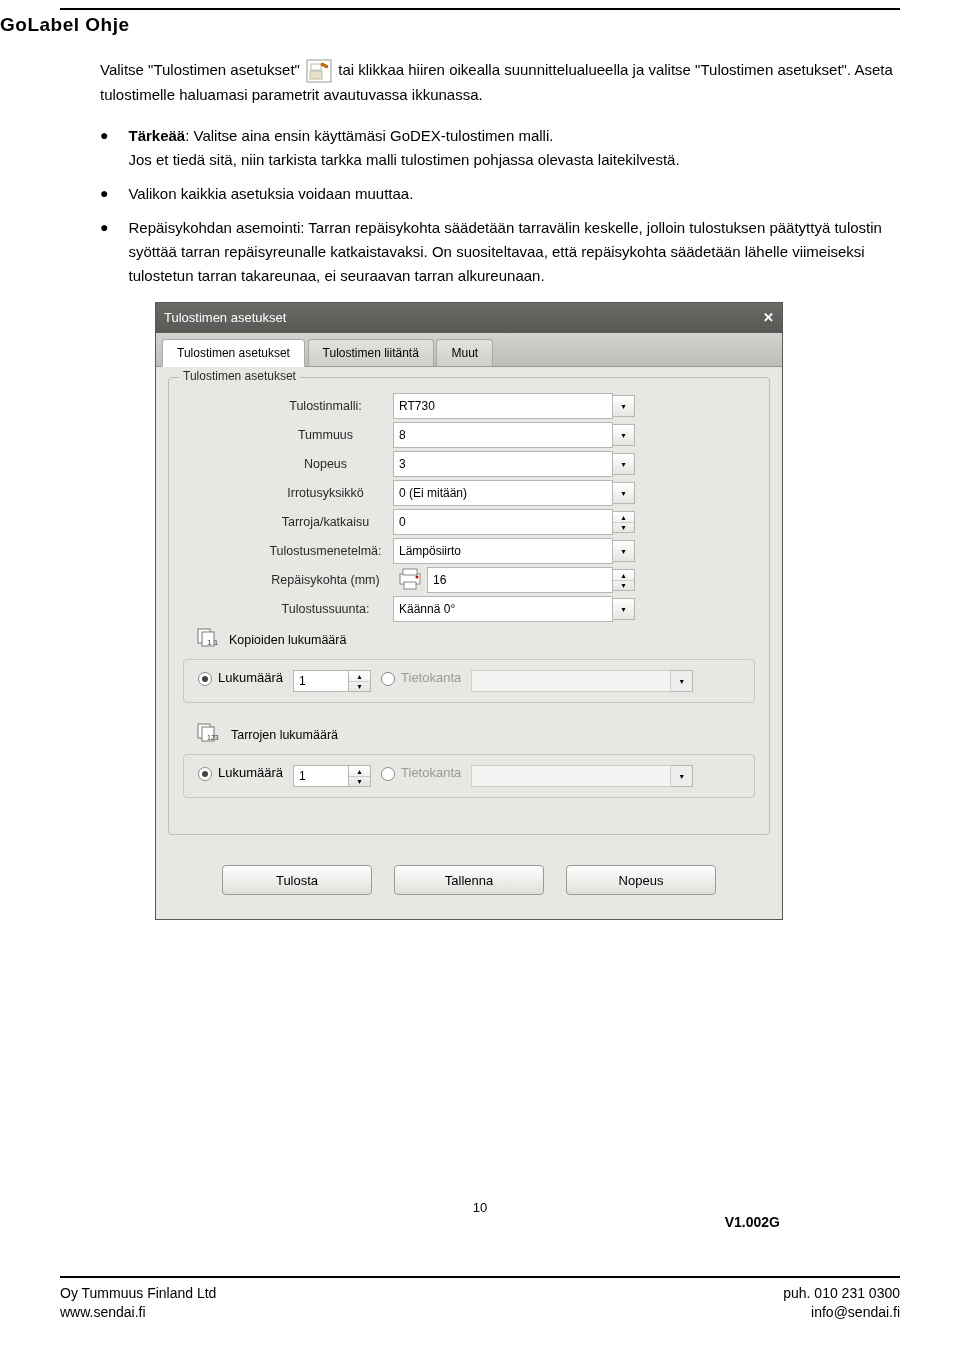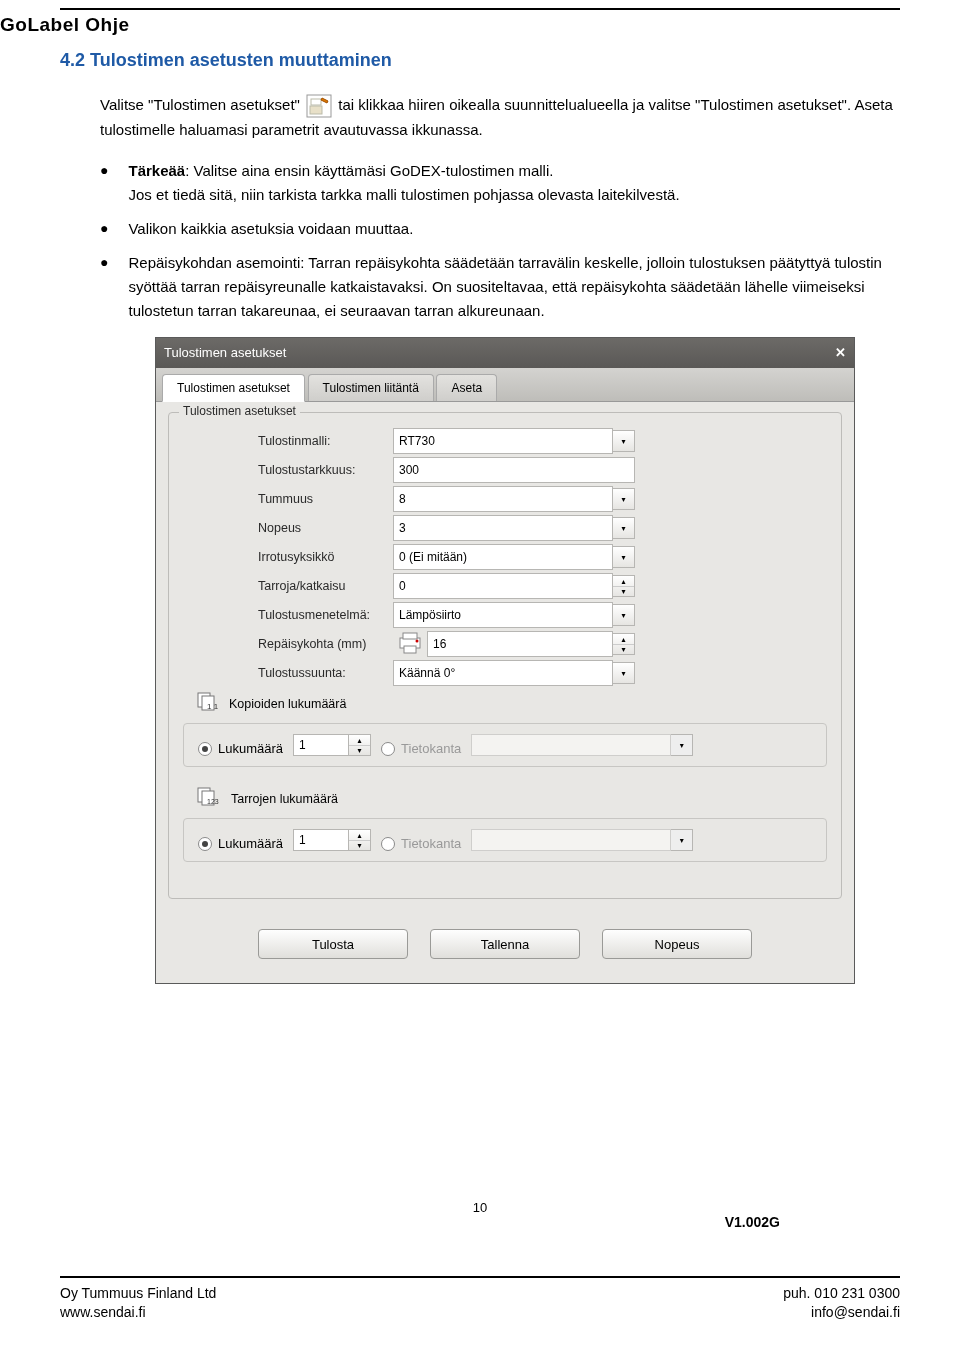--- a/index.html
+++ b/index.html
@@ -55,21 +55,21 @@
     font-size: 14px;
     line-height: 1.7;
   }
   .bullet-text {
     flex: 1;
   }
   .bold { font-weight: bold; }
 
   
   .dialog {
-    width: 700px;
+    width: 628px;
     margin: 14px 0 0 95px;
     border: 1px solid #5a5a5a;
     background: #fef9c3;
     font-family: "Segoe UI", Tahoma, sans-serif;
     font-size: 13px;
   }
   .titlebar {
     background: linear-gradient(#6c6a67, #5a5856);
     color: #fff;
     height: 30px;
@@ -126,21 +126,21 @@
     font-size: 12px;
     color: #2a2a2a;
   }
   .row {
     display: flex;
     align-items: center;
     margin: 3px 0;
   }
   .lbl {
     width: 210px;
-    text-align: left;
+    text-align: center;
     font-size: 12.5px;
     color: #2a2a2a;
     padding-left: 75px;
   }
   .ctrl {
     flex: 0 0 280px;
     display: flex;
     align-items: center;
   }
   .input, .combo {
@@ -186,21 +186,21 @@
     display:inline-block;
     margin-right:6px;
     vertical-align:middle;
   }
   .subgroup {
     border: 1px solid #c7c6c3;
     border-radius: 4px;
     padding: 10px 14px;
     margin: 8px 0 20px 0;
     display:flex;
-    align-items:flex-end;
+    align-items:flex-start;
     gap: 10px;
   }
   .subgroup-title {
     display:flex;
     align-items:center;
     gap:6px;
     font-size:12.5px;
     margin: 6px 0 0 14px;
   }
   .radio {
@@ -279,21 +279,20 @@
   }
   .footer div { line-height:1.4; }
 </style>
 </head>
 <body>
 
 <div class="top-border"></div>
 <div class="header-title">GoLabel Ohje</div>
 
 <div class="page">
-  <div class="section-title">4.2  Tulostimen asetusten muuttaminen</div>
 
   <div class="intro">
     <span>Valitse "Tulostimen asetukset"</span>
     <span class="inline-icon">
       <svg viewBox="0 0 26 24">
           <rect x="1" y="1" width="24" height="22" fill="#fff" stroke="#999"></rect>
           <rect x="4" y="12" width="12" height="8" fill="#e8e0c8" stroke="#bba"></rect>
           <rect x="5" y="5" width="10" height="6" fill="#fff" stroke="#bba"></rect>
           <path d="M16 4 l6 3 -1 2 -6 -3 z" fill="#e07800" stroke="#a05000"></path>
         </svg>
@@ -318,38 +317,32 @@
   </div>
 
   <div class="dialog">
     <div class="titlebar">
       <span>Tulostimen asetukset</span>
       <span class="closebtn">✕</span>
     </div>
     <div class="tabbar">
       <span class="tab active">Tulostimen asetukset</span>
       <span class="tab">Tulostimen liitäntä</span>
-      <span class="tab">Aseta</span>
+      <span class="tab">Muut</span>
     </div>
     <div class="panel">
       <div class="fieldset">
         <div class="fieldset-legend">Tulostimen asetukset</div>
 
         <div class="row">
           <span class="lbl">Tulostinmalli:</span>
           <span class="ctrl combo-wrap">
             <input class="input" value="RT730" style="">
             <span class="combo-btn">▾</span>
           </span>
-        </div>
-        <div class="row">
-          <span class="lbl">Tulostustarkkuus:</span>
-          <span class="ctrl">
-              <input class="input" style="width: 242px;" value="300">
-            </span>
         </div>
         <div class="row">
           <span class="lbl">Tummuus</span>
           <span class="ctrl combo-wrap">
             <input class="input" value="8" style="">
             <span class="combo-btn">▾</span>
           </span>
         </div>
         <div class="row">
           <span class="lbl">Nopeus</span>

